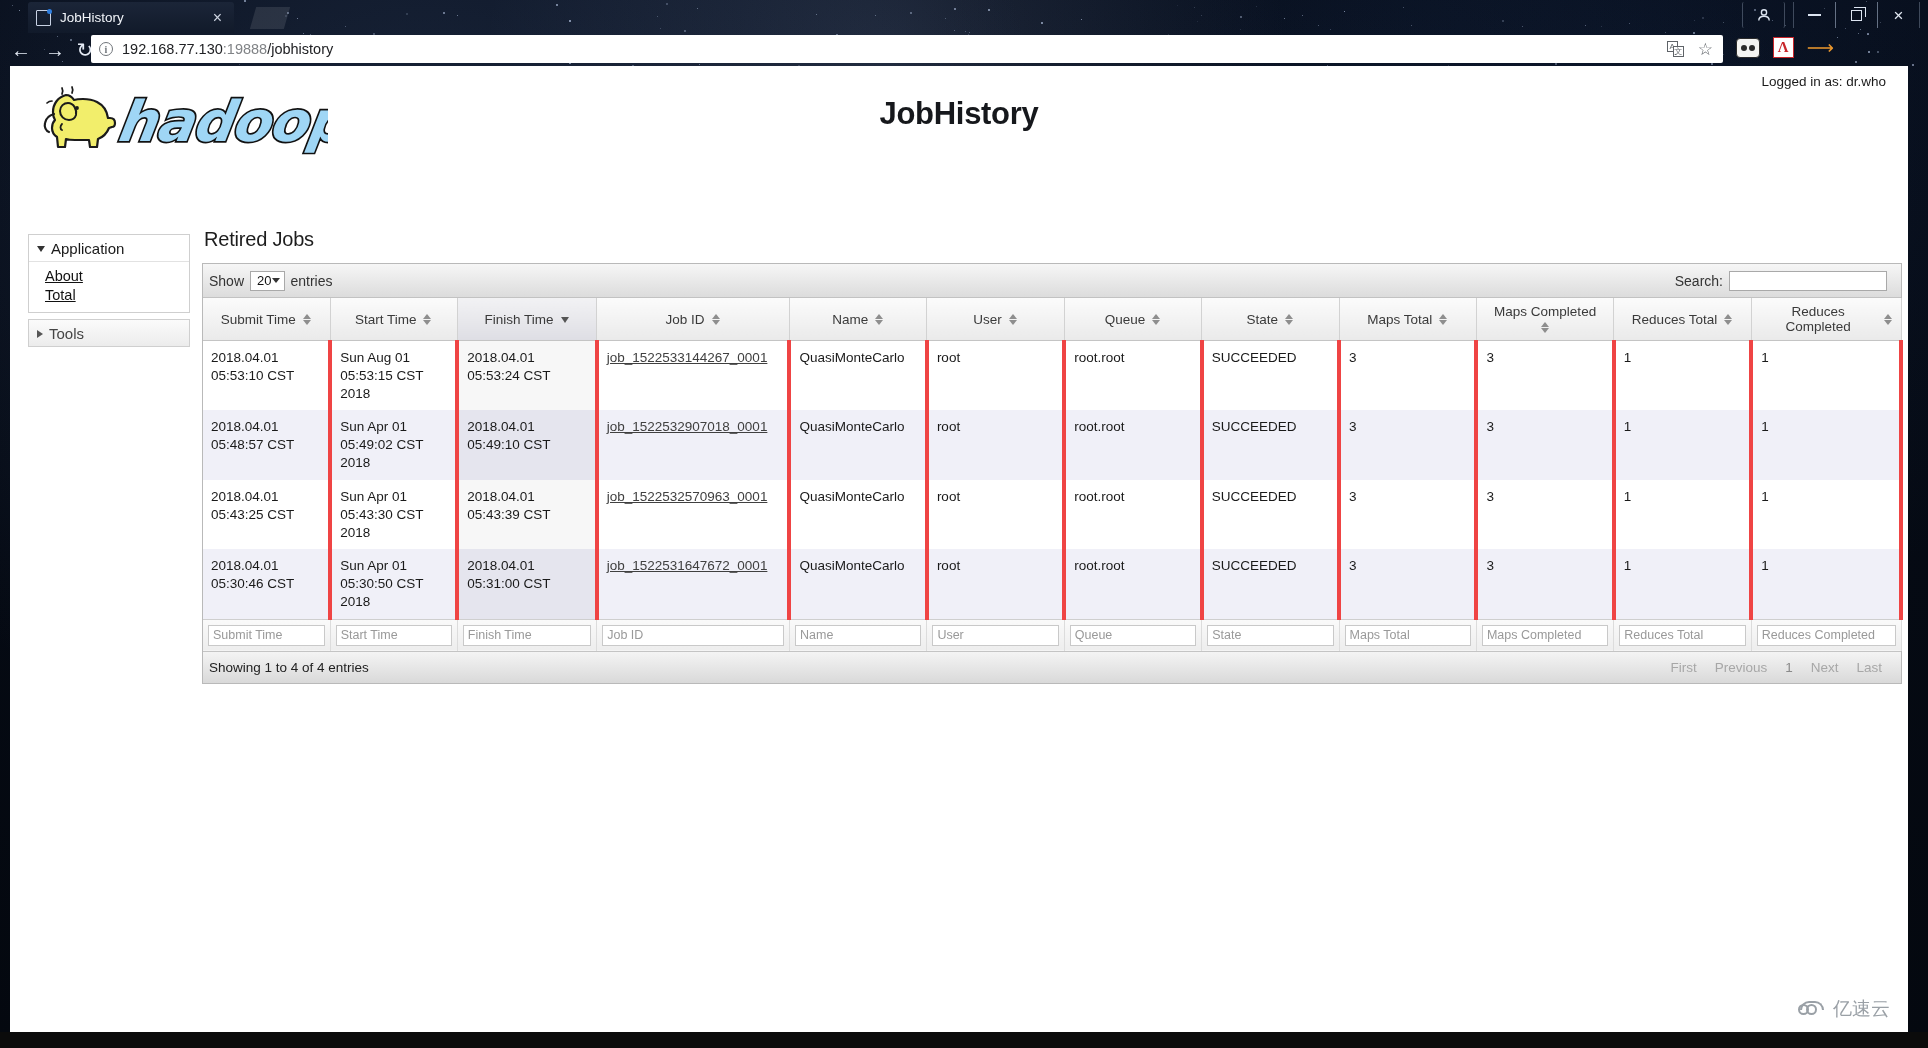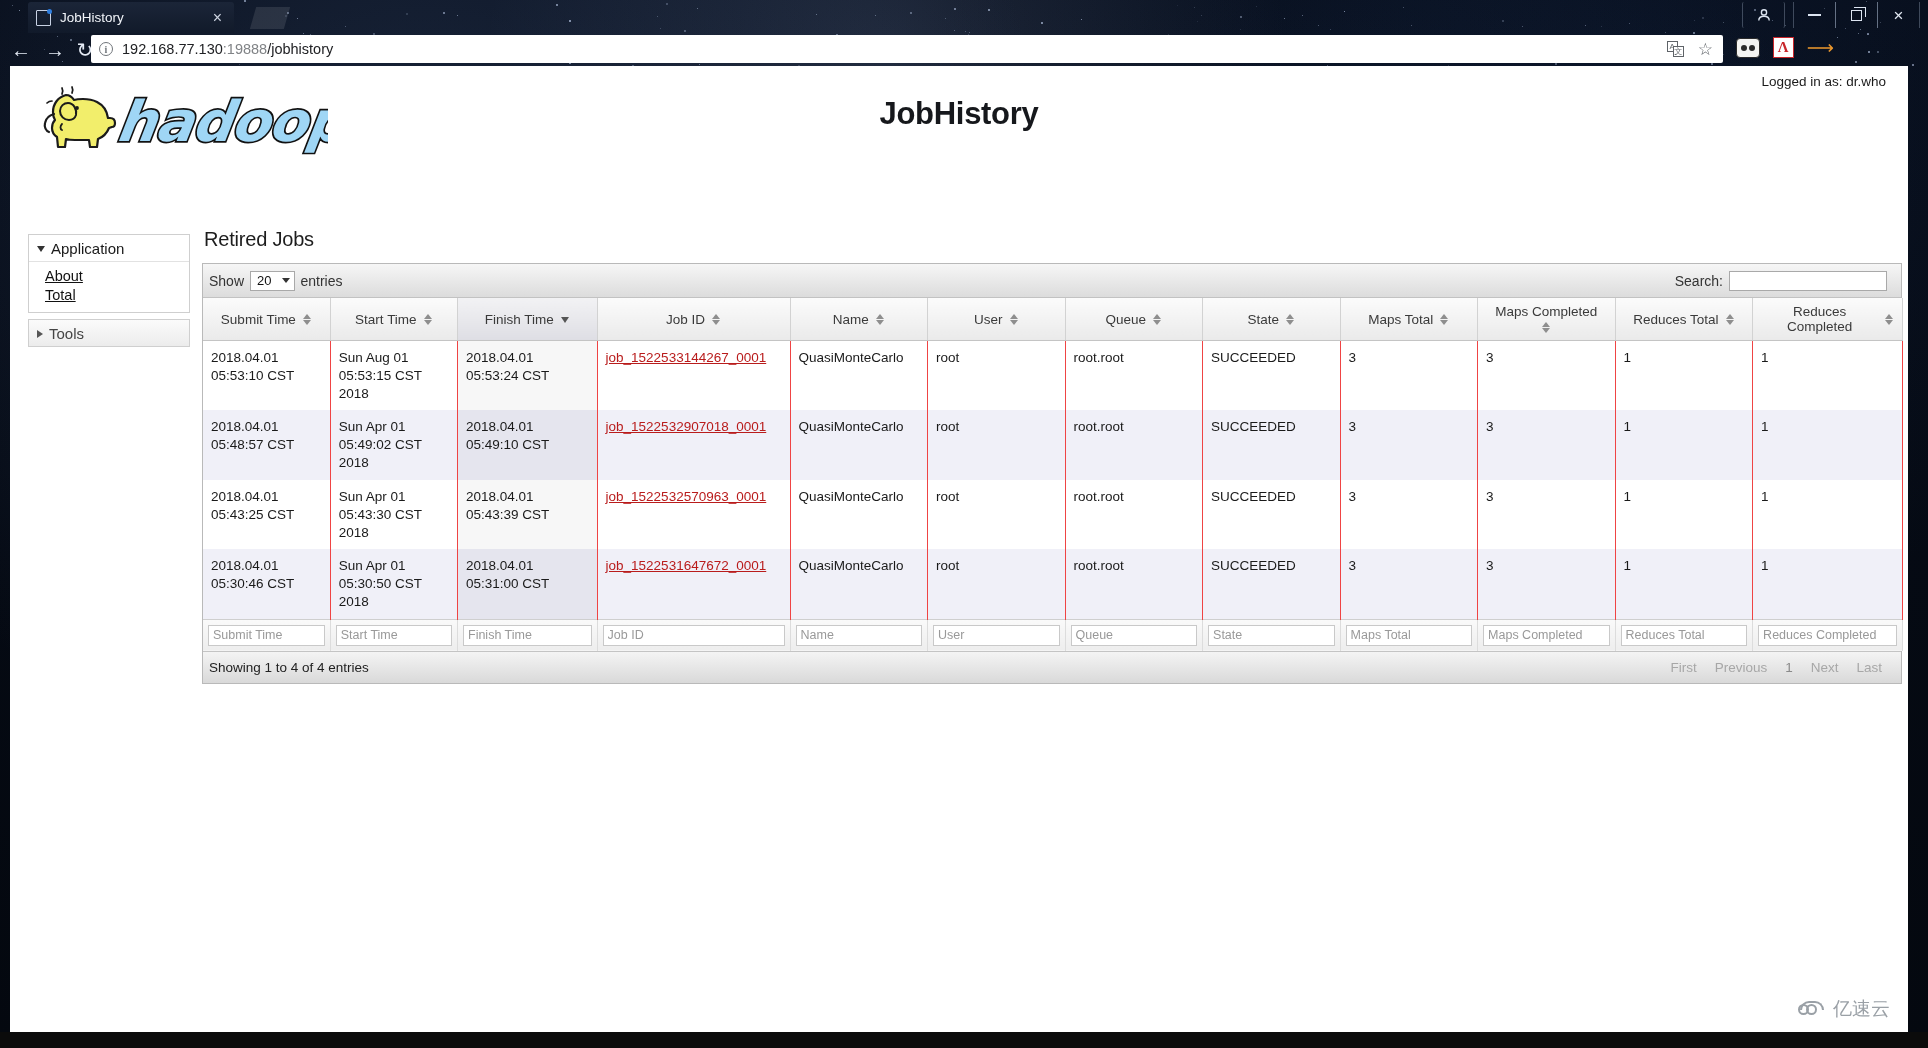--- a/index.html
+++ b/index.html
@@ -238,21 +238,21 @@
   .dt-top {
     background: linear-gradient(180deg,#f6f6f6 0%, #dcdcdc 100%);
     border-bottom: 1px solid #c2c2c2;
     height: 34px;
     display: flex; align-items: center; justify-content: space-between;
     padding: 0 14px 0 6px;
     font-size: 14px; color: #333;
   }
   .dt-length { display:flex; align-items:center; gap:6px; }
   .sel {
-    display: inline-flex; align-items: center; gap: 10px;
+    display: inline-flex; align-items: center; 
     background: #fff; border: 1px solid #a9a9a9;
     height: 20px; padding: 0 4px 0 6px; font-size: 13px; color:#111;
   }
   .sel .tri { width:0;height:0;border-left:4px solid transparent;border-right:4px solid transparent;border-top:5px solid #333;}
   .dt-filter { display:flex; align-items:center; gap:6px; }
   .dt-filter input {
     width: 158px; height: 20px;
     border: 1px solid #a9a9a9; background:#fff;
     font-size: 13px; padding: 0 4px;
     font-family: "Liberation Sans", sans-serif;
@@ -296,32 +296,32 @@
     display:inline-block; width:9px; height:13px; position:relative; flex:0 0 auto;
   }
   .sort-desc::after {
     content:""; position:absolute; left:0; top:4px;
     border-left:4.5px solid transparent;border-right:4.5px solid transparent;border-top:6px solid #555;
   }
   .th-stack { display:flex; flex-direction:column; align-items:center; line-height:1.15; }
   .th-stack .sort-both, .th-stack .sort-desc { margin-top: 1px; }
 
   table.dt tbody td {
-    border-right: 1px solid #ef4444;
+    border-right: 4px solid #ef4444;
     padding: 8px 8px;
     vertical-align: top;
     color: #1a1a1a;
     font-size: 13.5px;
     line-height: 1.32;
   }
   tr.odd td { background: #ffffff; }
   tr.even td { background: #f0f0f8; }
   tr.odd td.sortcol { background: #f7f7f7; }
   tr.even td.sortcol { background: #e5e5ee; }
-  td a { color: #b91c1c; }
+  td a { color: #404040; }
 
   tfoot td {
     background: linear-gradient(180deg,#fafafa 0%, #ededed 100%);
     border-right: 1px solid #dcdcdc;
     border-top: 1px solid #cfcfcf;
     padding: 5px 5px;
   }
   tfoot input {
     width: 100%; height: 21px;
     border: 1px solid #c9c9c9; background:#fff;

